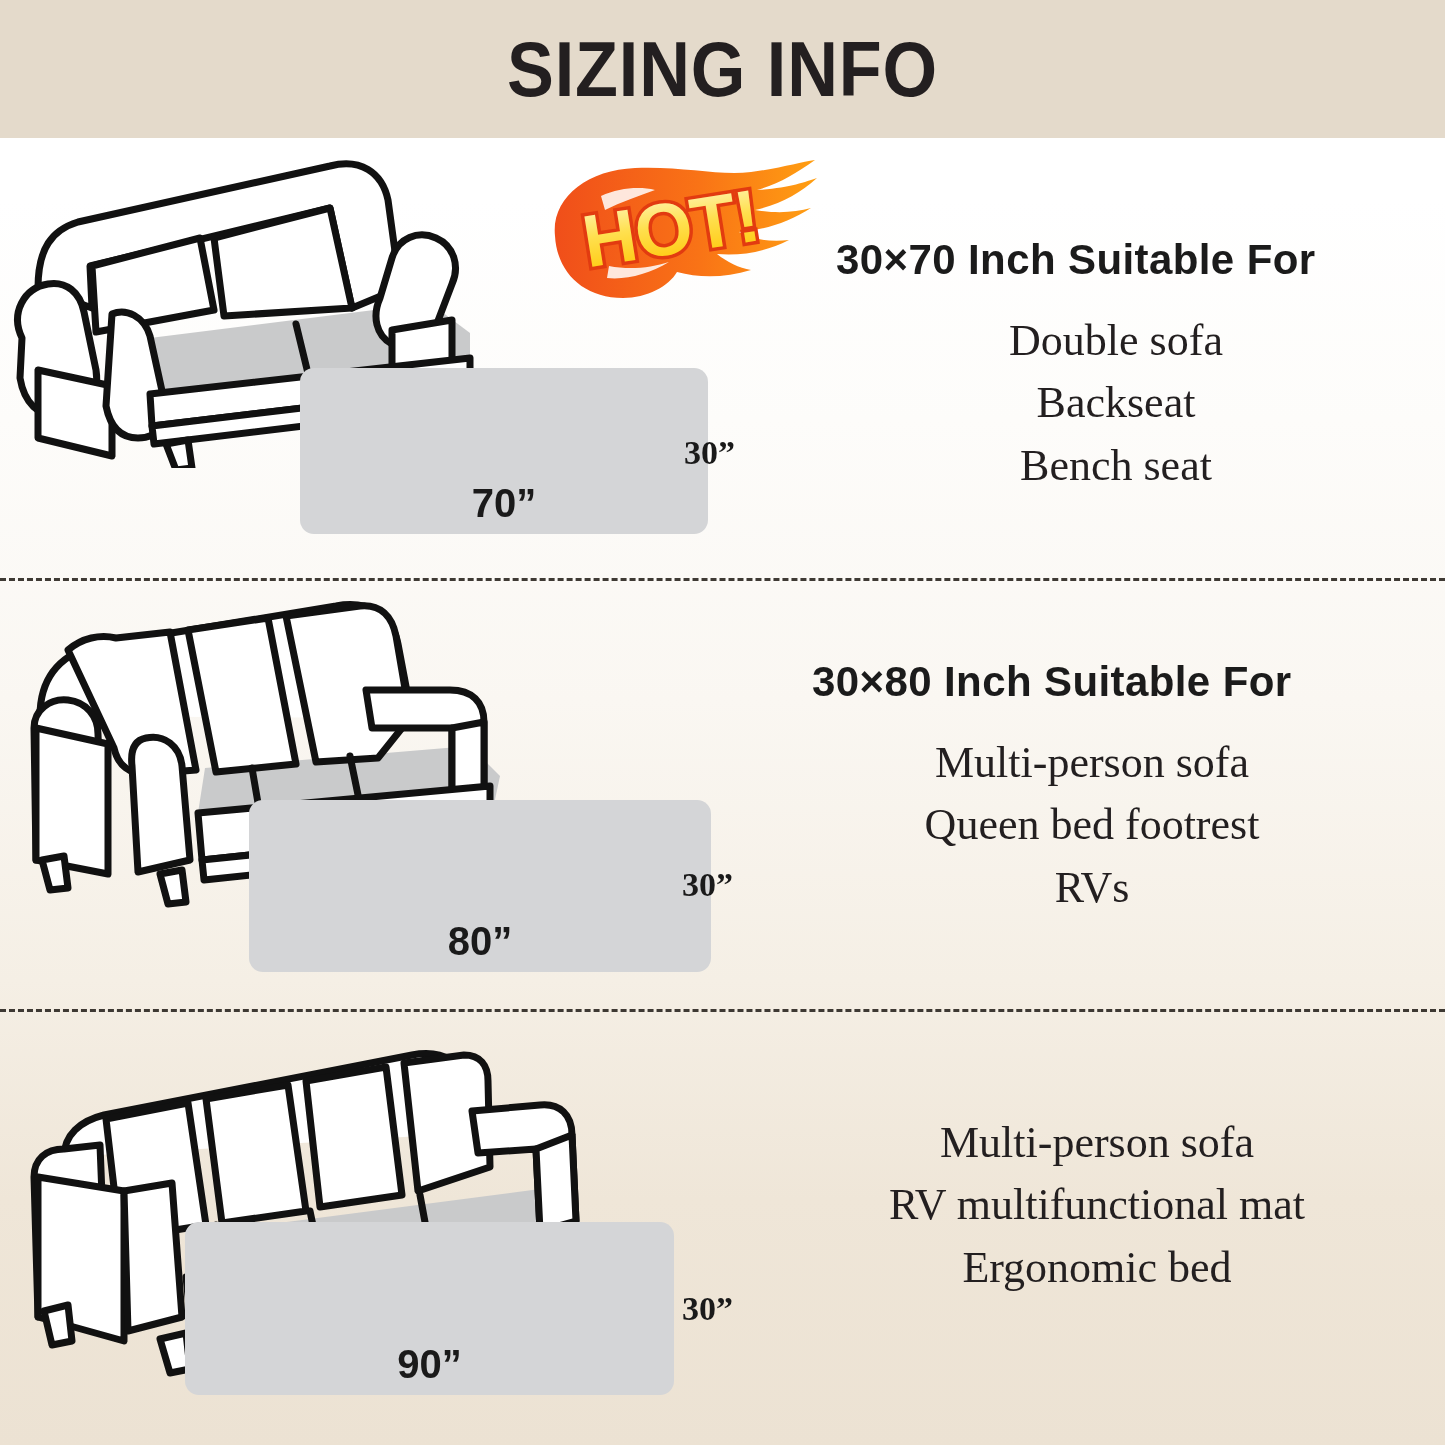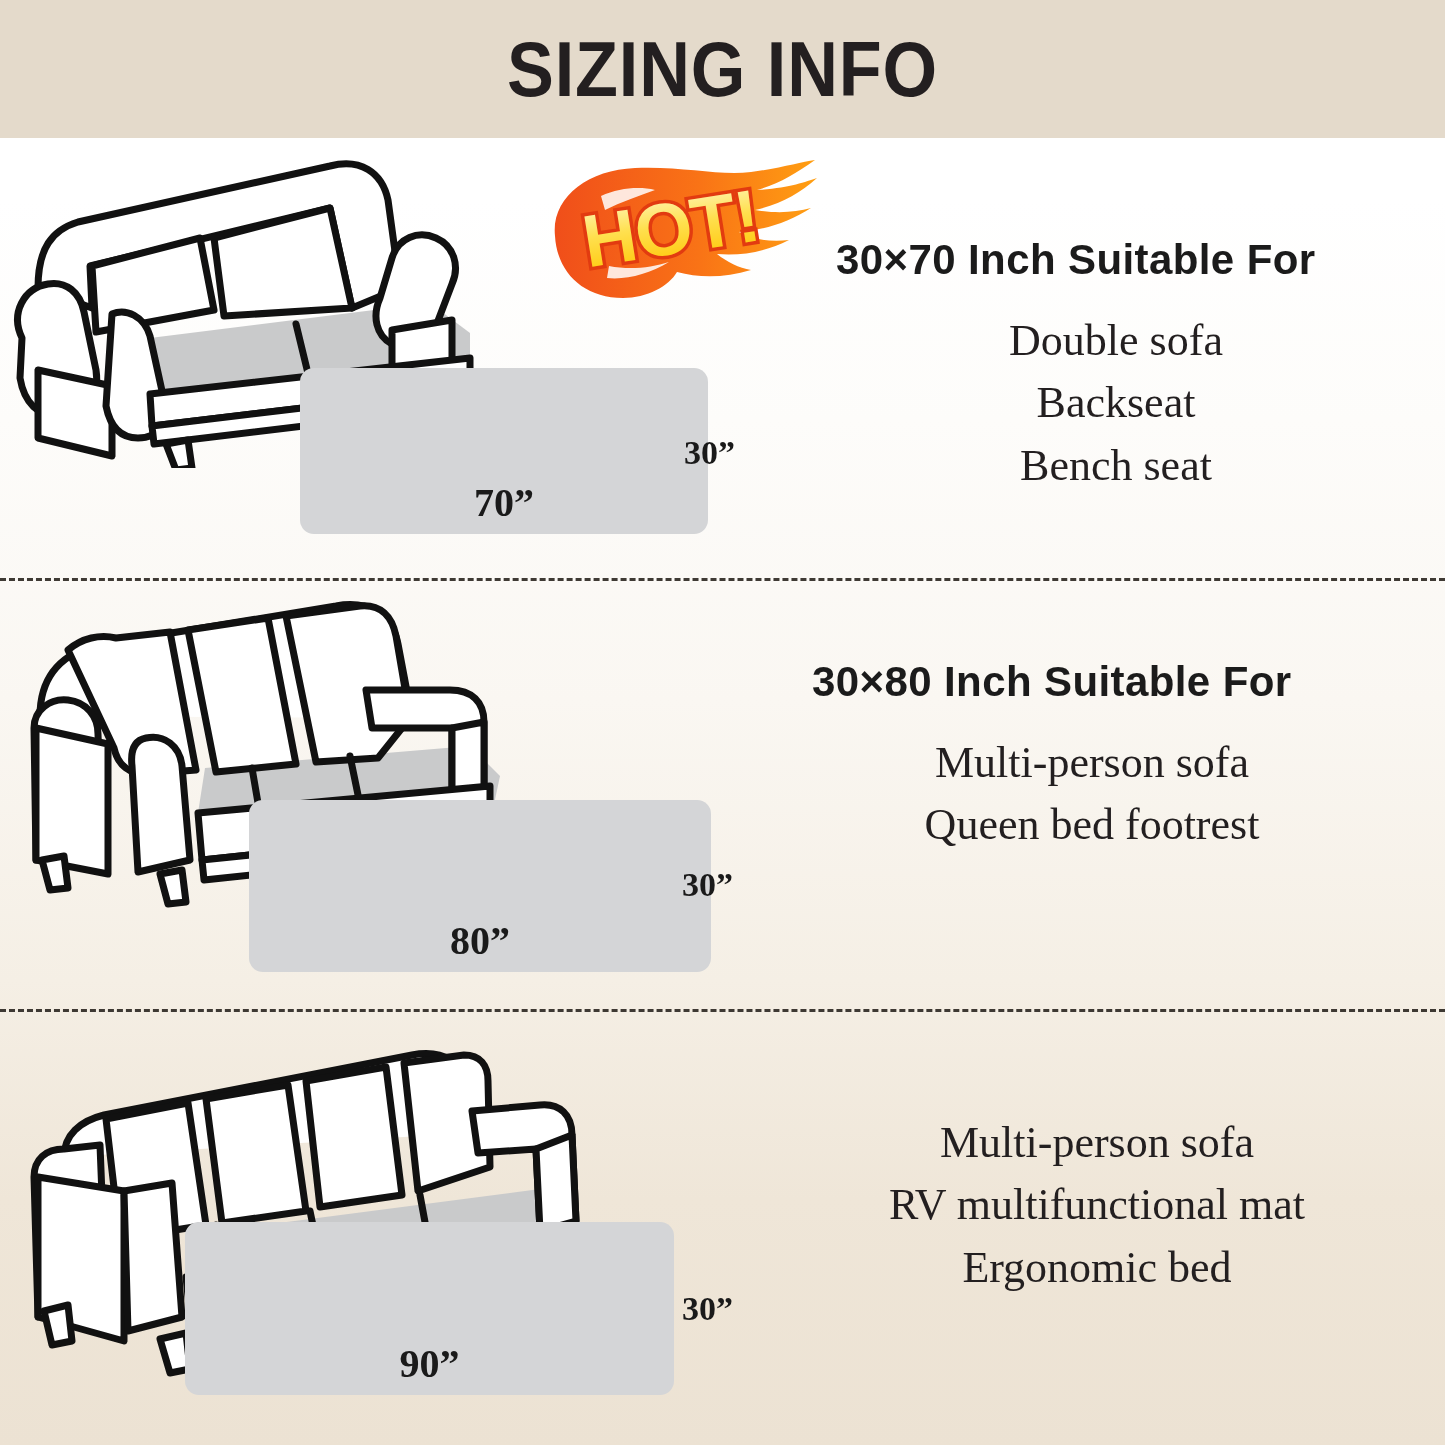--- a/index.html
+++ b/index.html
@@ -57,21 +57,21 @@
   
   .rect{
     position:absolute;
     background:#d4d5d7;
     border-radius:14px;
   }
   .rect .w-label{
     position:absolute;left:0;right:0;bottom:8px;
     text-align:center;
     font-size:40px;font-weight:bold;color:#1a1a1a;
-    font-family:Liberation Serif, serif;
+    font-family:Liberation Sans, sans-serif;
   }
   .h-label{
     position:absolute;
     font-size:34px;font-weight:bold;color:#1a1a1a;
     font-family:Liberation Serif, serif;
     white-space:nowrap;
   }
 
   
   .txt{position:absolute;}
@@ -225,20 +225,21 @@
     <div class="rect" style="left:249px;top:222px;width:462px;height:172px;">
       <div class="w-label">80”</div>
     </div>
     <div class="h-label" style="left:682px;top:288px;">30”</div>
 
     <div class="txt" style="left:812px;top:80px;width:560px;">
       <div class="heading">30×80 Inch Suitable For</div>
       <div class="uses">
         <div class="use-line">Multi-person sofa</div>
         <div class="use-line">Queen bed footrest</div>
+        <div class="use-line">RVs</div>
       </div>
     </div>
   </div>
 
   <div class="divider" id="div2"></div>
 
   <div class="section" id="sec3">
 
     <div class="art" style="left:20px;top:40px;">
       <svg width="620" height="350" viewBox="0 0 620 350">

